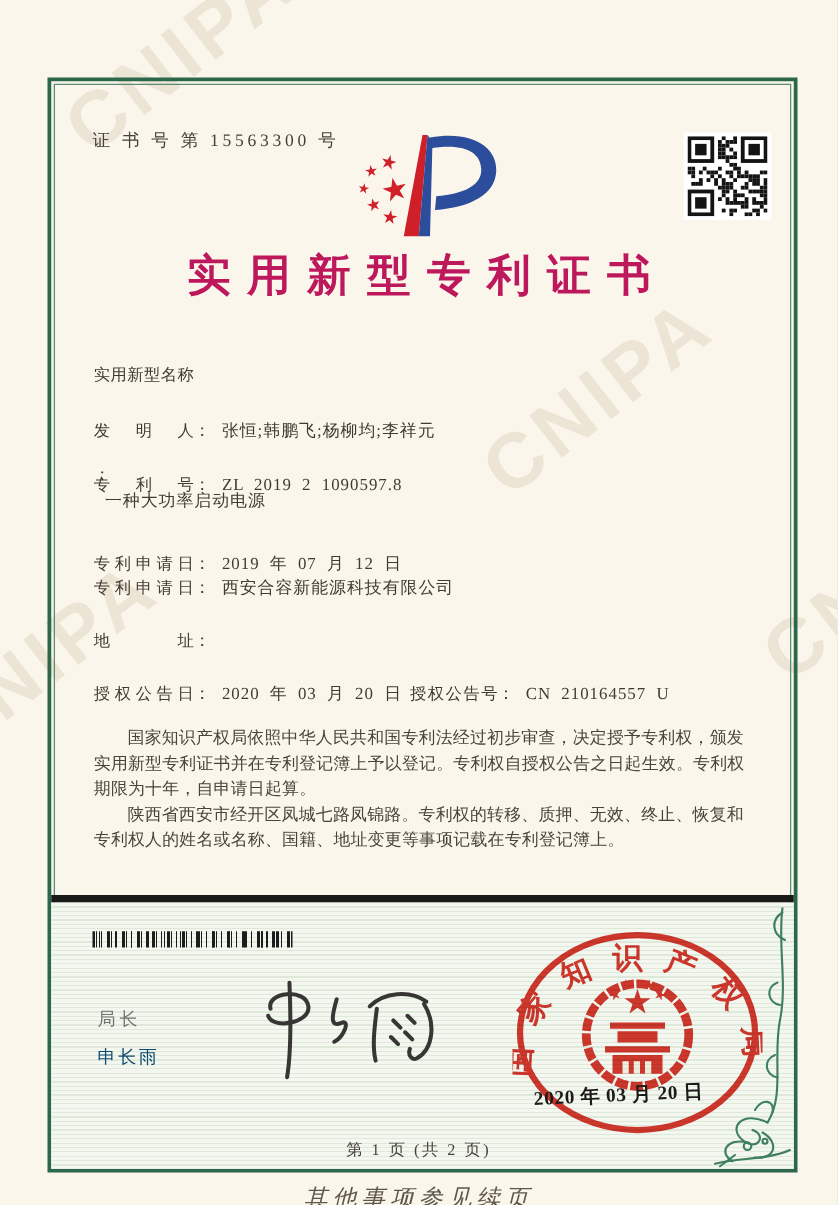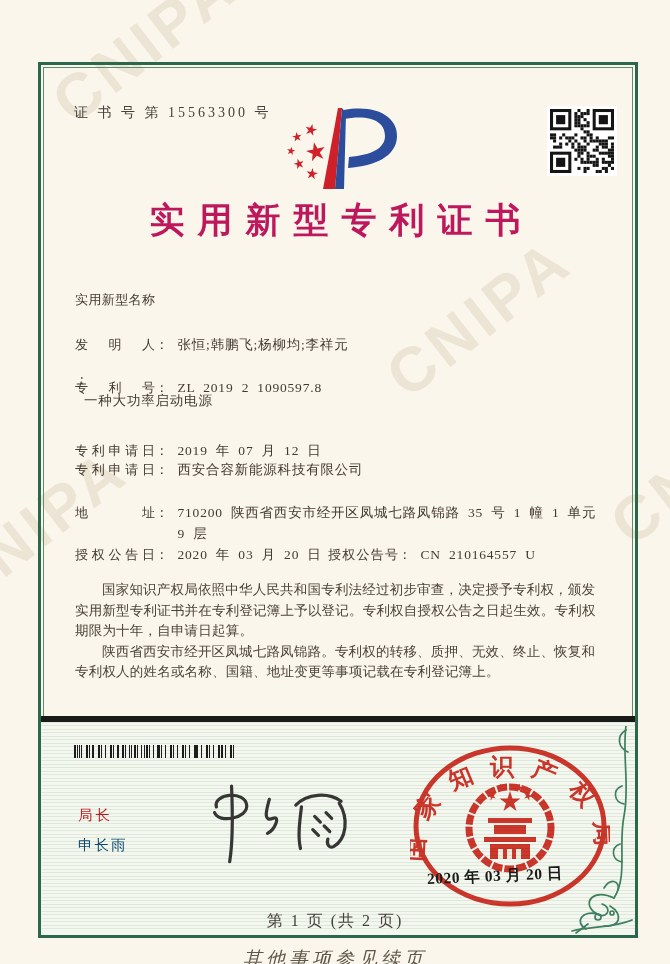--- a/index.html
+++ b/index.html
@@ -79,31 +79,31 @@
     background:repeating-linear-gradient(0deg,#f3f7f0 0 2.5px,#dfe9da 2.5px 3.5px);
   }
 
   .barcode{
     position:absolute;left:74px;top:745px;width:160px;height:13px;
     background:
       repeating-linear-gradient(90deg,#1c1c1c 0 2px,transparent 2px 3px,#1c1c1c 3px 4px,transparent 4px 7px,#1c1c1c 7px 8px,transparent 8px 12px),
       repeating-linear-gradient(90deg,transparent 0 5px,#1c1c1c 5px 6px,transparent 6px 13px);
   }
 
-  .director-title{position:absolute;left:78px;top:806px;font-size:14.5px;letter-spacing:3px;color:#b91c1c;font-family:Liberation Mono, monospace;text-align:right;}
+  .director-title{position:absolute;left:78px;top:806px;font-size:14.5px;letter-spacing:3px;color:#737373;font-family:Liberation Mono, monospace;text-align:right;}
   .director-name{position:absolute;left:78px;top:836px;font-size:14.5px;letter-spacing:2px;color:#0c4a6e;font-family:"Liberation Sans","DejaVu Sans",sans-serif;}
   .sig{position:absolute;left:190px;top:778px;width:170px;height:90px;}
 
   .seal{position:absolute;left:410px;top:744px;width:200px;height:165px;opacity:0.93;mix-blend-mode:multiply;}
   .seal-date{
     position:absolute;left:427px;top:866px;font-size:15.5px;font-weight:700;
     color:#1c1a18;letter-spacing:0.5px;transform:rotate(-2.5deg);white-space:nowrap;
   }
 
-  .page-no{position:absolute;left:0;top:911px;width:670px;text-align:center;font-size:16px;letter-spacing:2px;color:#46403a;}
+  .page-no{position:absolute;left:0;top:911px;width:670px;text-align:center;font-size:13px;letter-spacing:2px;color:#46403a;}
 
   .flourish{position:absolute;left:552px;top:726px;width:84px;height:209px;}
 
   .cont-note{
     position:absolute;left:0;top:946px;width:670px;text-align:center;
     font-size:19px;font-style:italic;letter-spacing:4px;color:#5f584a;
   }
 </style>
 </head>
 <body>
@@ -298,21 +298,20 @@
     <span class="f-value">2019 年 07 月 12 日</span>
   </div>
   <div class="frow row-patentee">
     <span class="f-label">专利申请日</span>
       <span class="f-colon">：</span>
     <span class="f-value">西安合容新能源科技有限公司</span>
   </div>
   <div class="frow row-addr">
     <span class="f-label">地址</span>
       <span class="f-colon">：</span>
-    <span class="f-value">710200 陕西省西安市经开区凤城七路凤锦路 35 号 1 幢 1 单元 9 层</span>
   </div>
   <div class="frow row-grant">
     <span class="g1">
       <span class="f-label">授权公告日</span>
         <span class="f-colon">：</span>
       <span class="f-value">2020 年 03 月 20 日</span>
     </span>
     <span class="g2">
       <span class="f-label">授权公告号</span>
         <span class="f-colon">：</span>

